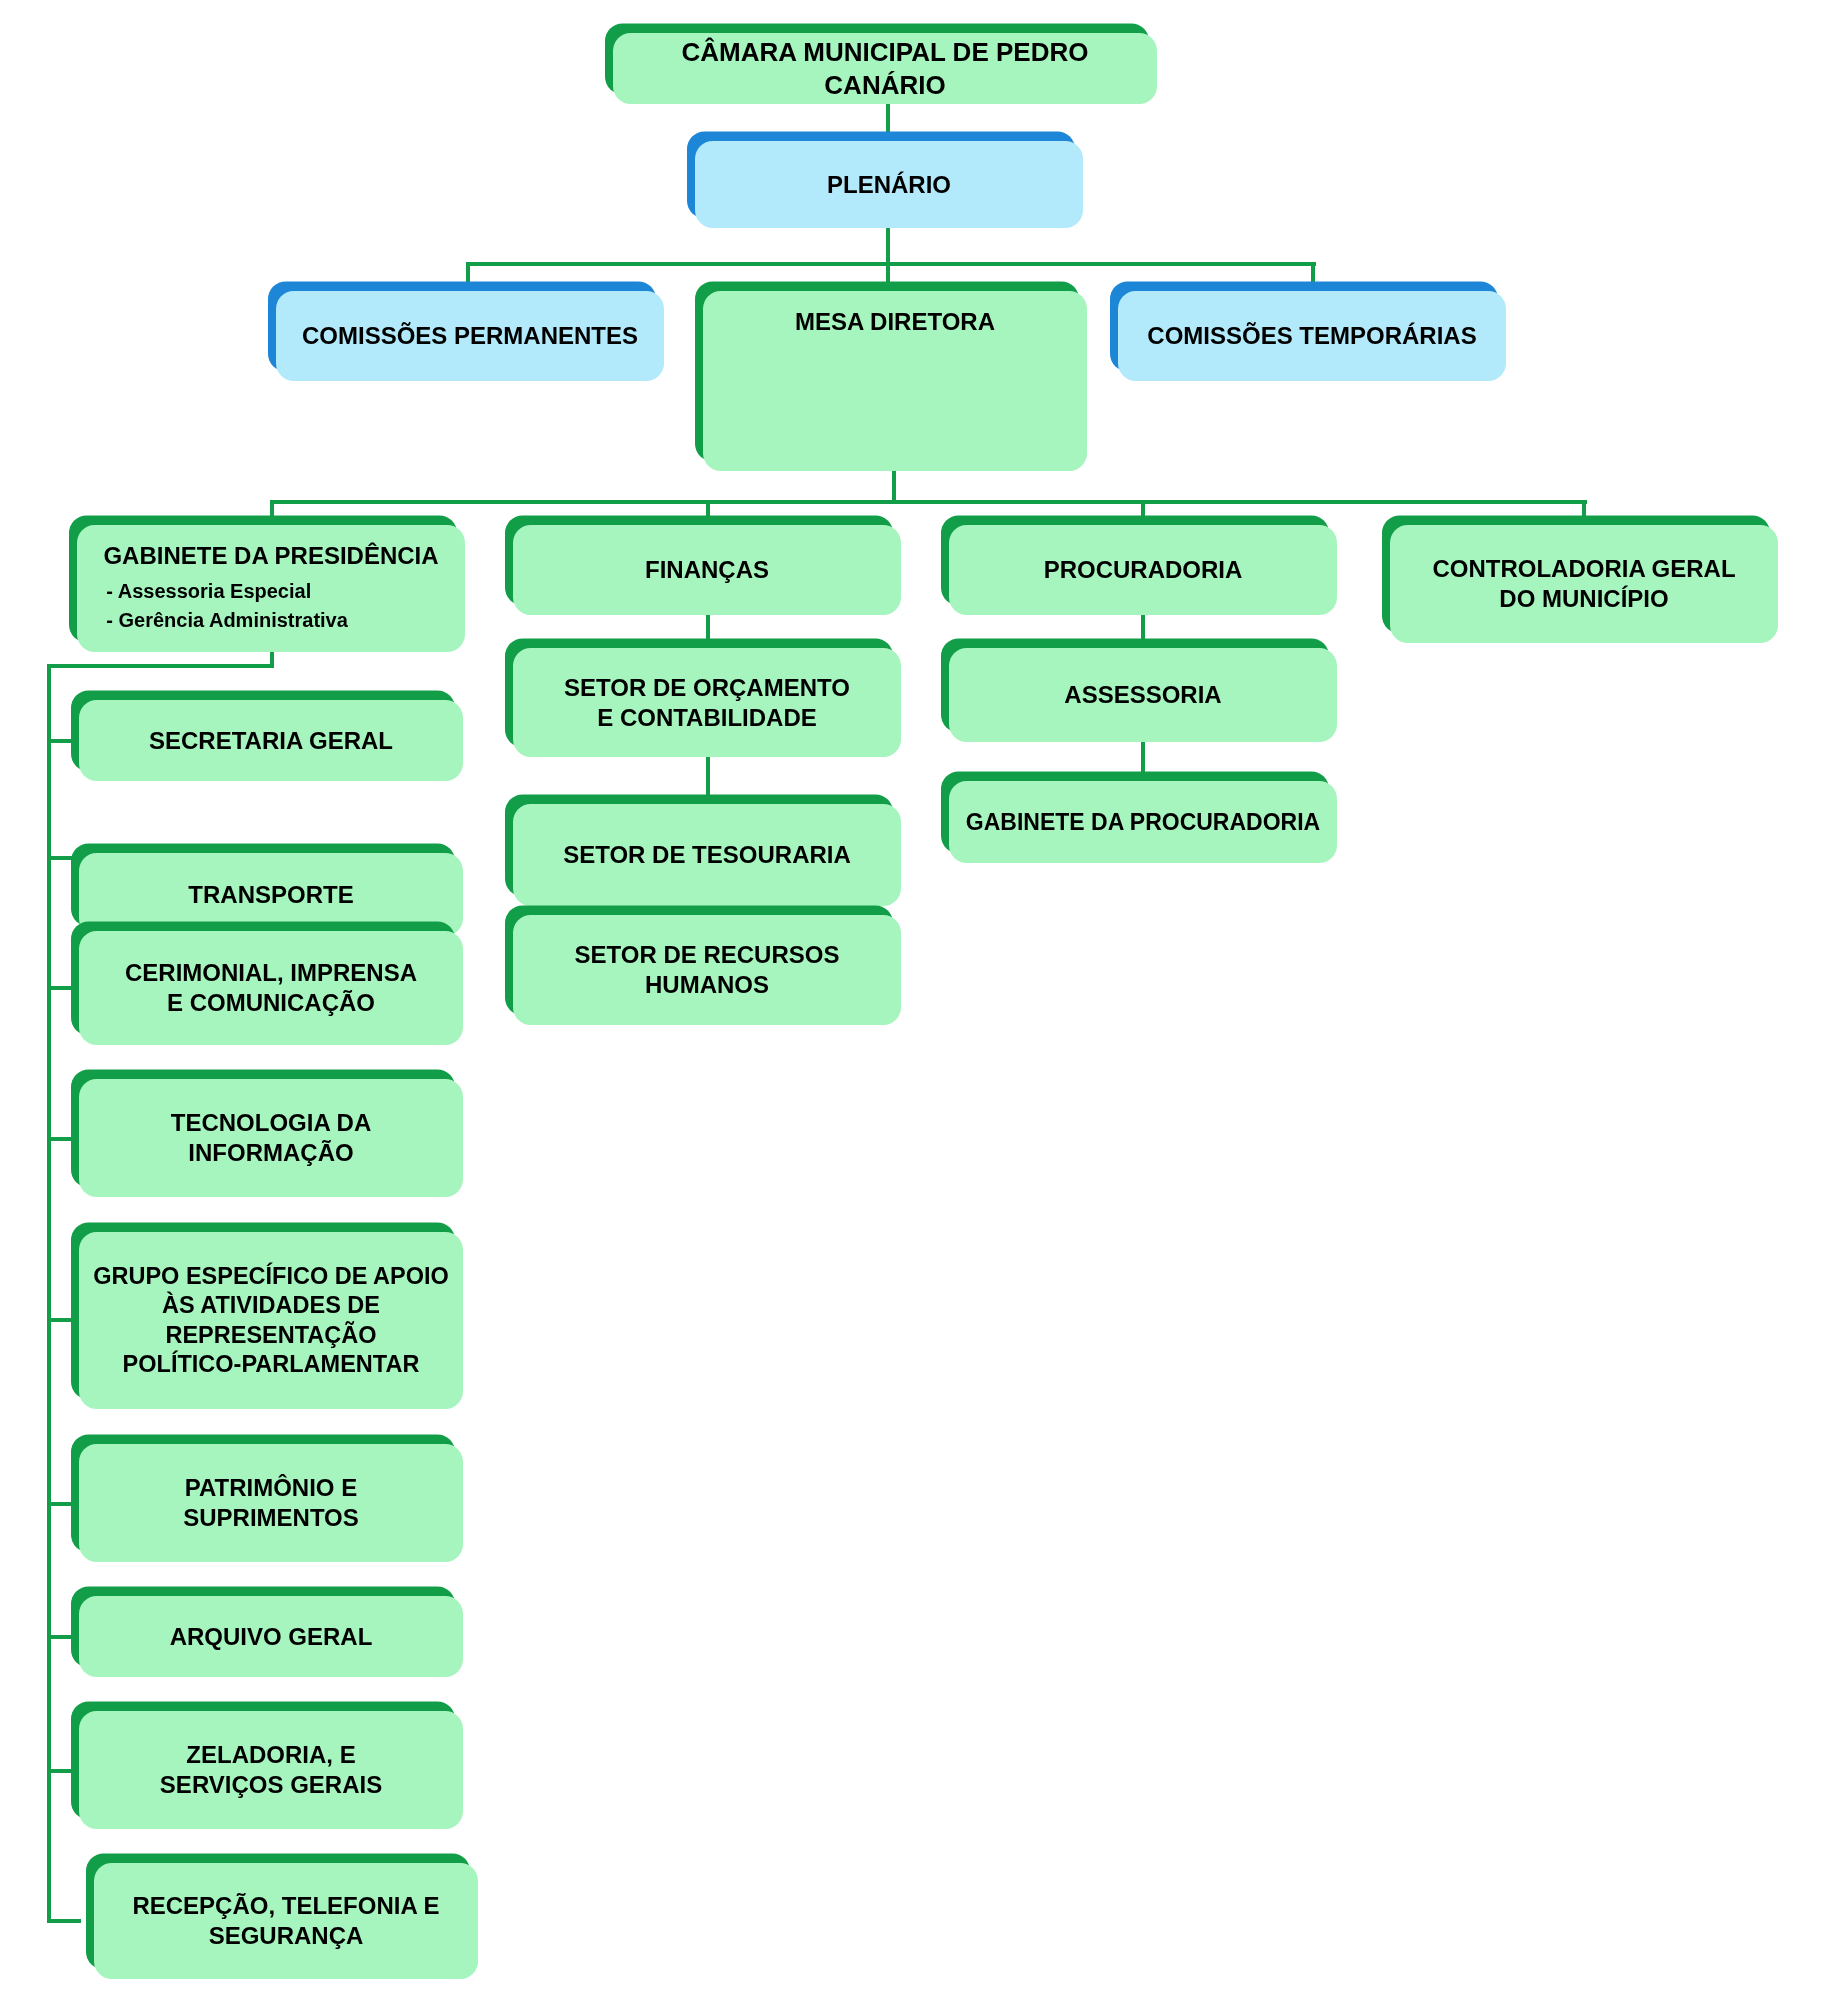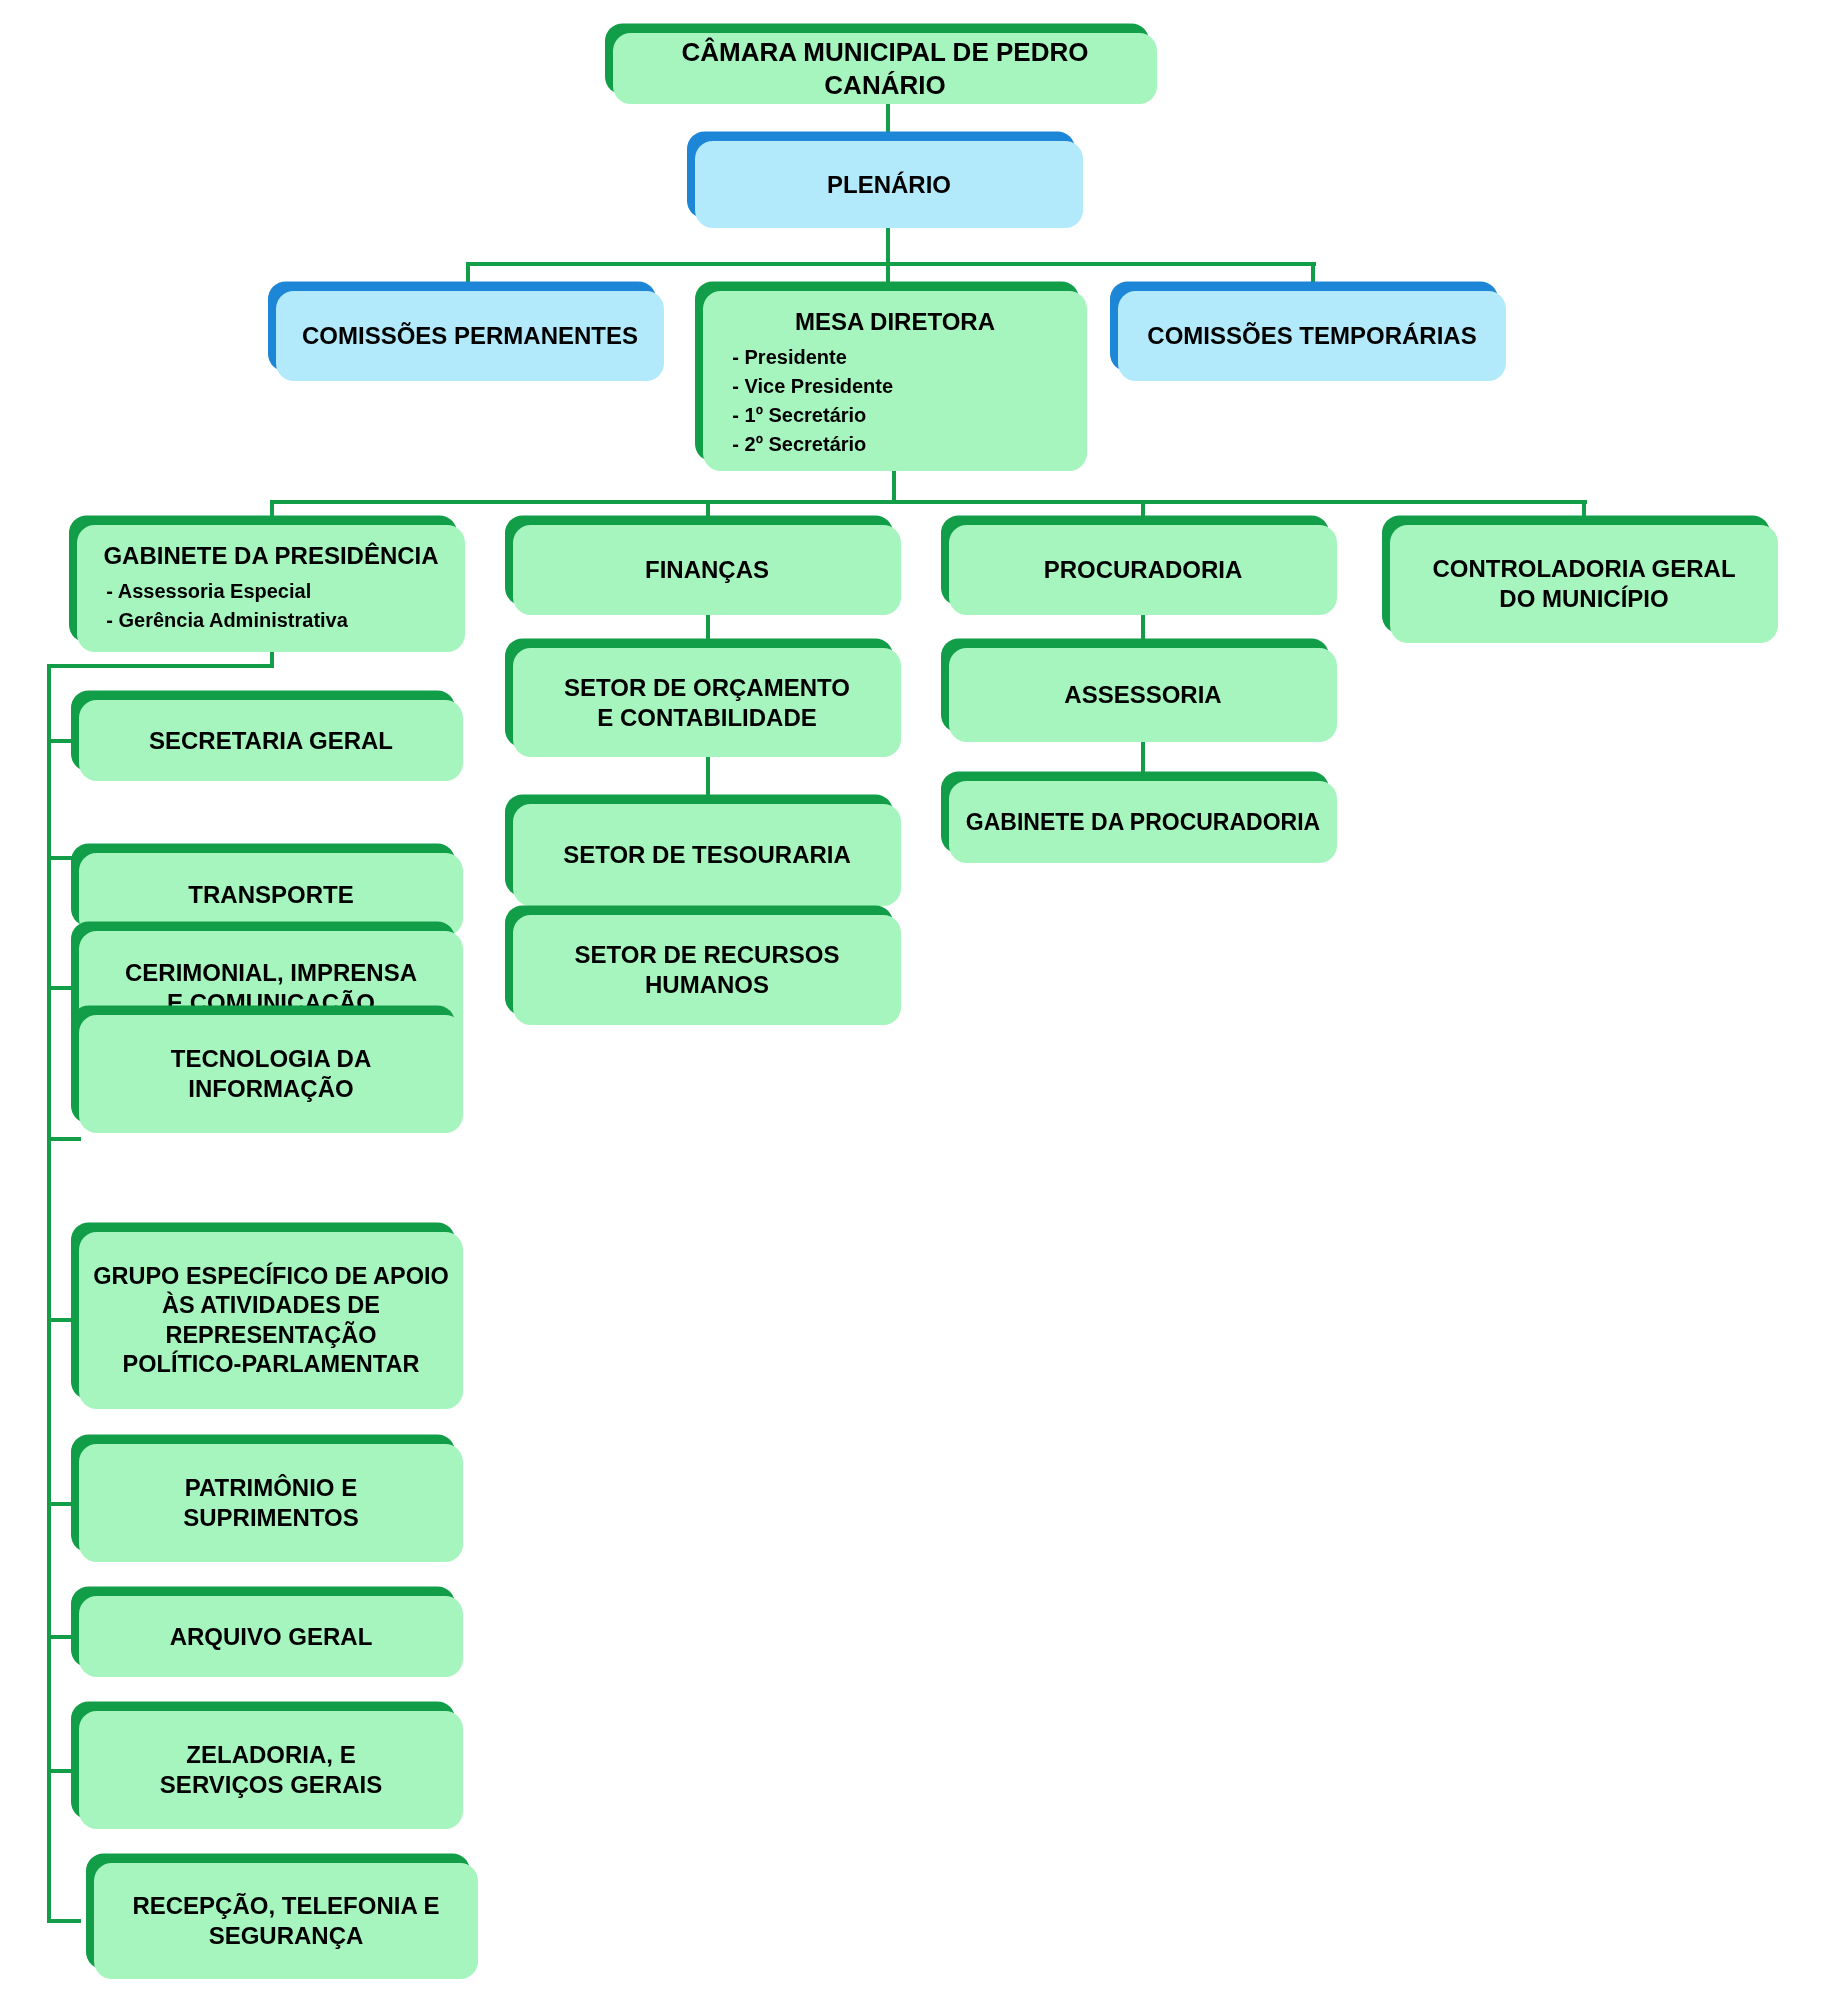--- a/index.html
+++ b/index.html
@@ -87,26 +87,20 @@
   <div class="box blue" style="left:695px;top:141px;width:388px;height:87px">
     <div class="label">PLENÁRIO</div>
   </div>
 
   <div class="box blue" style="left:276px;top:291px;width:388px;height:90px">
     <div class="label">COMISSÕES PERMANENTES</div>
   </div>
 
   <div class="box green align-top" style="left:703px;top:291px;width:384px;height:180px">
     <div class="label">MESA DIRETORA</div>
-    <div class="sublist">
-      <div>- Presidente</div>
-      <div>- Vice Presidente</div>
-      <div>- 1º Secretário</div>
-      <div>- 2º Secretário</div>
-    </div>
   </div>
 
   <div class="box blue" style="left:1118px;top:291px;width:388px;height:90px">
     <div class="label">COMISSÕES TEMPORÁRIAS</div>
   </div>
 
   <div class="box green" style="left:513px;top:525px;width:388px;height:90px">
     <div class="label">FINANÇAS</div>
   </div>
 
@@ -155,21 +149,21 @@
 
   <div class="box green" style="left:79px;top:853px;width:384px;height:83px">
     <div class="label">TRANSPORTE</div>
   </div>
 
   <div class="box green" style="left:79px;top:931px;width:384px;height:114px">
     <div class="label">CERIMONIAL, IMPRENSA
 E COMUNICAÇÃO</div>
   </div>
 
-  <div class="box green" style="left:79px;top:1015px;width:384px;height:118px">
+  <div class="box green" style="left:79px;top:1079px;width:384px;height:118px">
     <div class="label">TECNOLOGIA DA
 INFORMAÇÃO</div>
   </div>
 
   <div class="box green" style="left:79px;top:1232px;width:384px;height:177px">
     <div class="label" style="font-size:23.5px">GRUPO ESPECÍFICO DE APOIO
 ÀS ATIVIDADES DE
 REPRESENTAÇÃO
 POLÍTICO-PARLAMENTAR</div>
   </div>

